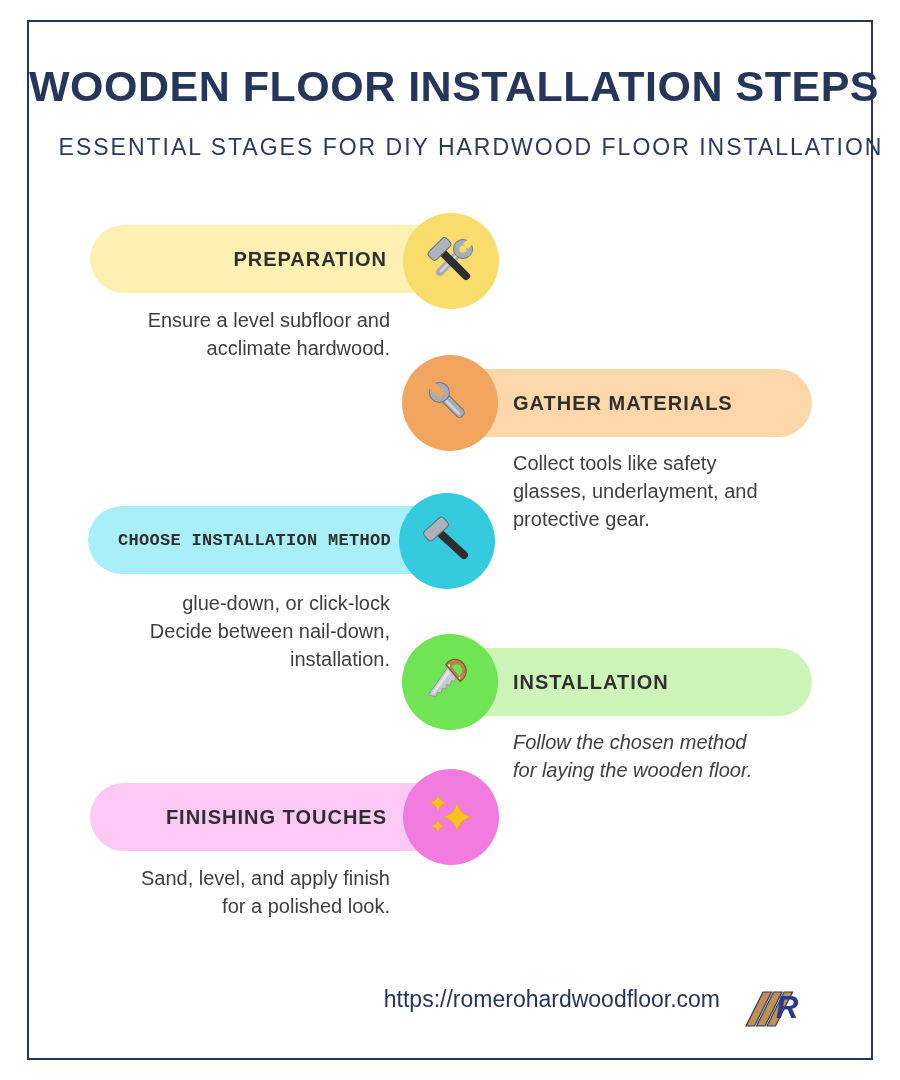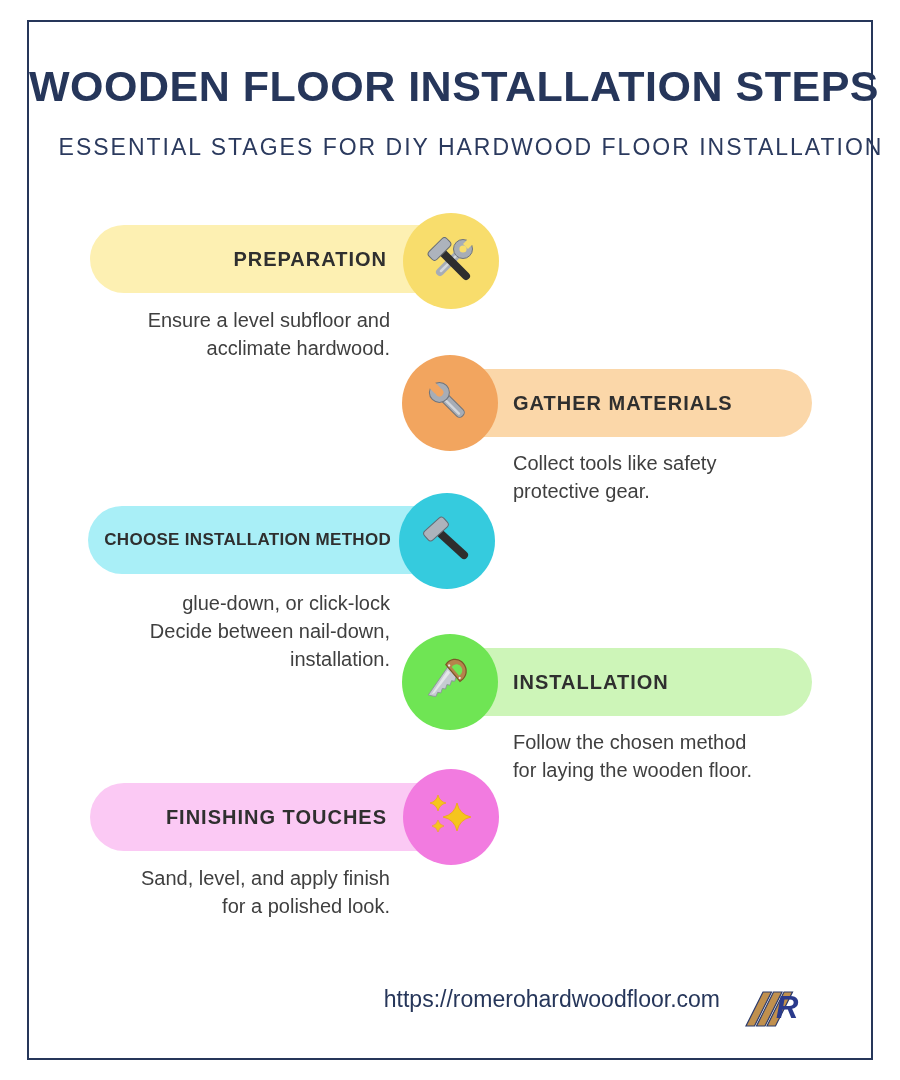--- a/index.html
+++ b/index.html
@@ -39,27 +39,27 @@
   #s1-pill   { left:90px;  top:225px; width:365px; background:#FDF0B2; }
   #s1-circle { left:403px; top:213px; background:#F8DD6C; }
   #s1-desc   { left:60px;  top:306px; width:330px; }
 
   #s2-circle { left:402px; top:355px; background:#F2A55F; }
   #s2-pill   { left:450px; top:369px; width:362px; background:#FBD7A9; }
   #s2-desc   { left:513px; top:449px; width:330px; }
 
   #s3-pill   { left:88px;  top:506px; width:367px; background:#A9EFF7; }
   #s3-pill .label { font-size:17px; letter-spacing:0.3px; }
-  #s3-pill   { padding-right:64px; }
+  #s3-pill   { padding-right:64px;font-family:Liberation Mono, monospace; }
   #s3-circle { left:399px; top:493px; background:#35CBDE; }
   #s3-desc   { left:60px;  top:589px; width:330px; }
 
   #s4-circle { left:402px; top:634px; background:#6FE554; }
   #s4-pill   { left:450px; top:648px; width:362px; background:#CDF5B8; }
-  #s4-desc   { left:513px; top:728px; width:340px; }
+  #s4-desc   { left:513px; top:728px; width:340px;font-style:italic; }
 
   #s5-pill   { left:90px;  top:783px; width:365px; background:#FBC9F4; }
   #s5-circle { left:403px; top:769px; background:#F27BE0; }
   #s5-desc   { left:60px;  top:864px; width:330px; }
 
   .footer-text {
     position:absolute; top:986px; left:380px; width:340px; text-align:right; color:#26365A;
   }
   .company { font-size:16.5px; font-weight:bold; margin-bottom:7px; letter-spacing:0.2px; }
   .website { font-size:23px; }
@@ -102,20 +102,21 @@
         <rect x="23.5" y="16" width="9" height="30" rx="4" fill="#A7ADB6" stroke="#6E747C" stroke-width="1"></rect>
         <rect x="25.6" y="18" width="2.4" height="25" rx="1.2" fill="#D3D7DC"></rect>
         <circle cx="28" cy="13" r="10" fill="#A7ADB6" stroke="#6E747C" stroke-width="1"></circle>
         <rect x="24" y="-1" width="8" height="12" fill="#F2A55F"></rect>
         <circle cx="28" cy="13" r="4" fill="#F2A55F"></circle>
       </g>
     </svg>
   </div>
   <div class="desc" id="s2-desc">
     <div>Collect tools like safety</div>
+    <div>glasses, underlayment, and</div>
     <div>protective gear.</div>
   </div>
 
   <div class="pill pleft" id="s3-pill">
     <span class="label">CHOOSE INSTALLATION METHOD</span>
   </div>
   <div class="circle" id="s3-circle">
     <svg width="56" height="56" viewBox="0 0 56 56">
       <line x1="22" y1="21" x2="45" y2="42" stroke="#2E2E2E" stroke-width="8" stroke-linecap="round"></line>
       <rect x="4" y="10" width="26" height="12" rx="3.5" transform="rotate(-42 17 16)" fill="#ADB3BC" stroke="#646A73" stroke-width="1"></rect>

